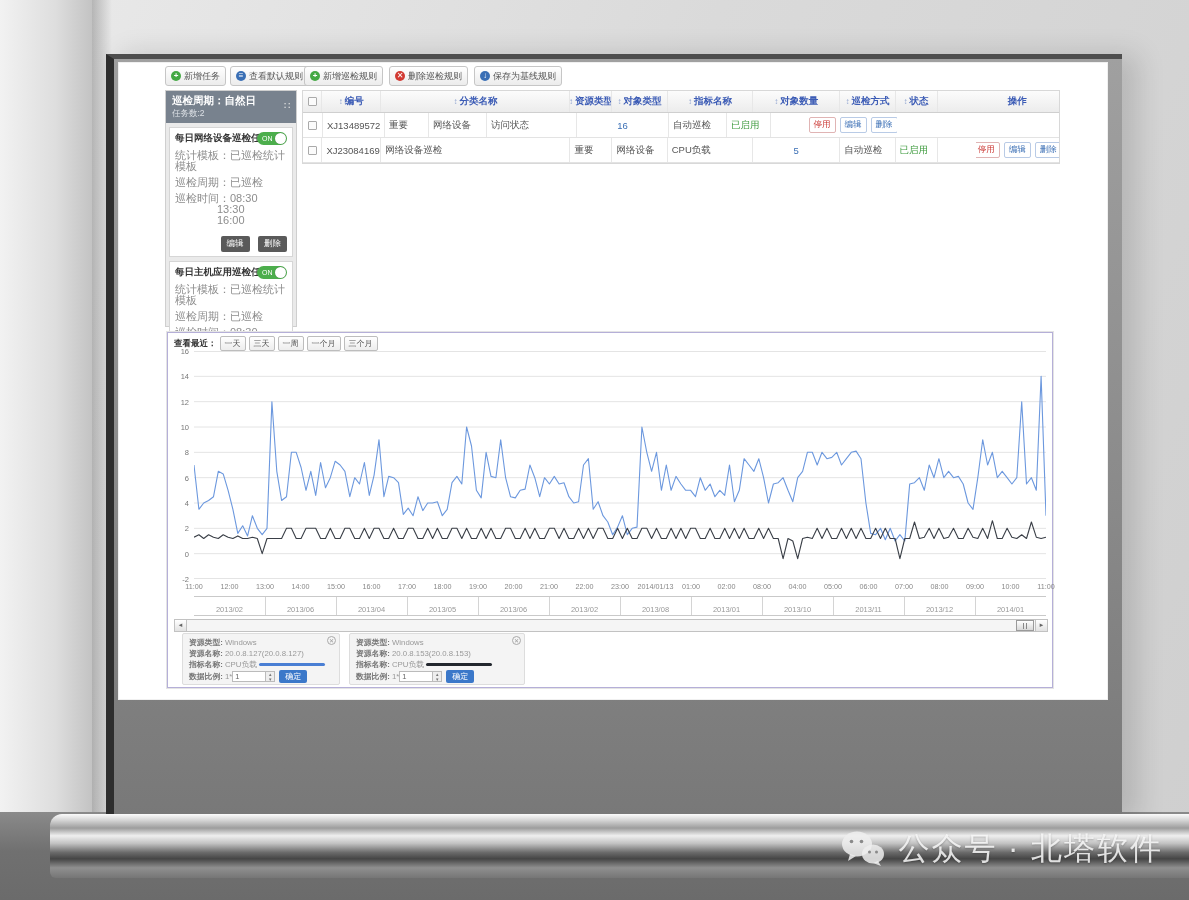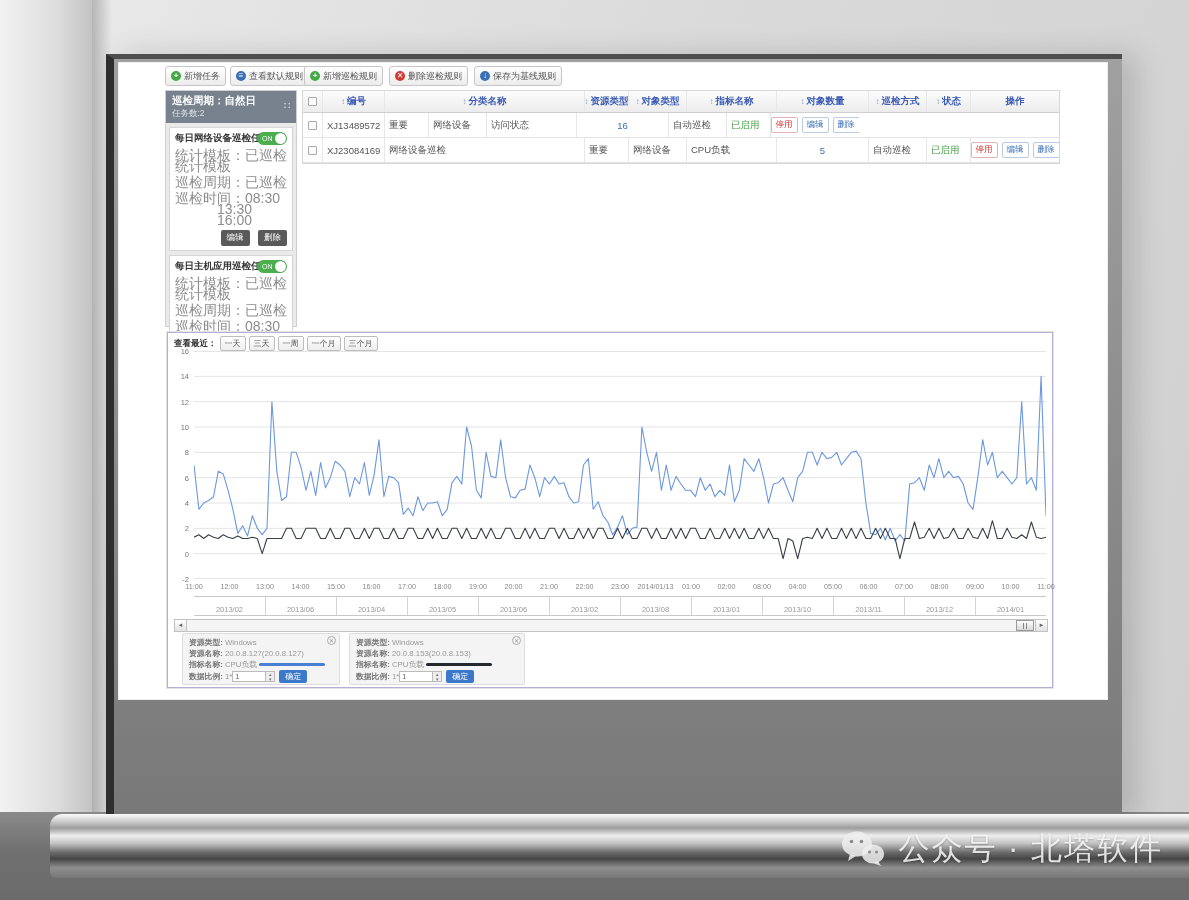--- a/index.html
+++ b/index.html
@@ -26,32 +26,32 @@
   .ic-blue{background:#3a6fb5;}
   .sb-panel{position:absolute;left:47px;top:28px;width:132px;height:237px;background:#eaeaea;border:1px solid #cfcfcf;}
   .sb-head{height:32px;background:#78828e;color:#fff;padding:3px 6px;position:relative;}
   .sb-head .t{font-size:10.5px;font-weight:bold;}
   .sb-head .c{font-size:8.5px;color:#dde1e6;}
   .sb-head .grip{position:absolute;right:6px;top:9px;font-size:10px;color:#e8e8e8;cursor:pointer;}
   .task-card{background:#fff;border:1px solid #d6d6d6;margin:4px 3px;padding:4px 5px;position:relative;}
   .task-title{font-size:9.5px;font-weight:bold;color:#333;}
   .toggle{position:absolute;right:5px;top:4px;width:30px;height:13px;border-radius:7px;background:#4cae4c;color:#fff;font-size:7px;line-height:13px;padding-left:5px;cursor:pointer;}
   .toggle .knob{position:absolute;right:1px;top:1px;width:11px;height:11px;border-radius:50%;background:#fff;box-shadow:0 0 1px rgba(0,0,0,.4);}
-  .kv{font-size:14px;color:#8d8d8d;margin-top:5px;line-height:11px;}
+  .kv{font-size:11px;color:#8d8d8d;margin-top:5px;line-height:11px;}
   .kv .times span{display:block;margin-left:42px;}
   .kv .times span:first-child{display:inline;margin-left:0;}
-  .card-btns{text-align:right;}
+  .card-btns{text-align:right;margin-top:6px;}
   .dbtn{display:inline-block;background:#5a5a5a;color:#fff;font-size:8.5px;padding:2px 6px;border-radius:2px;margin-left:4px;cursor:pointer;}
   
   .toolbar{position:absolute;left:186px;top:4px;height:20px;display:flex;gap:6px;}
   .grid{position:absolute;left:184px;top:28px;width:758px;border:1px solid #d8d8d8;font-size:9.5px;color:#555;}
   .trow{display:flex;align-items:stretch;border-bottom:1px solid #e3e3e3;background:#fff;}
   .thead{background:linear-gradient(#fcfcfc,#ececec);color:#3b5bb5;font-weight:bold;border-bottom:1px solid #cfcfcf;}
   .cell{padding:4px 4px;border-right:1px solid #e7e7e7;overflow:hidden;white-space:nowrap;display:flex;align-items:center;gap:2px;}
-  .cell:last-child{border-right:none;}
+  .cell:last-child{border-right:none;margin-left:38px;}
   .c0{width:20px;justify-content:center;}
   .c1{width:62px;}
   .c2{width:200px;}
   .c3{width:44px;}
   .c4{width:58px;}
   .c5{width:90px;}
   .c6{width:92px;justify-content:center;}
   .c7{width:58px;}
   .c8{width:44px;}
   .c9{width:88px;justify-content:center;}

